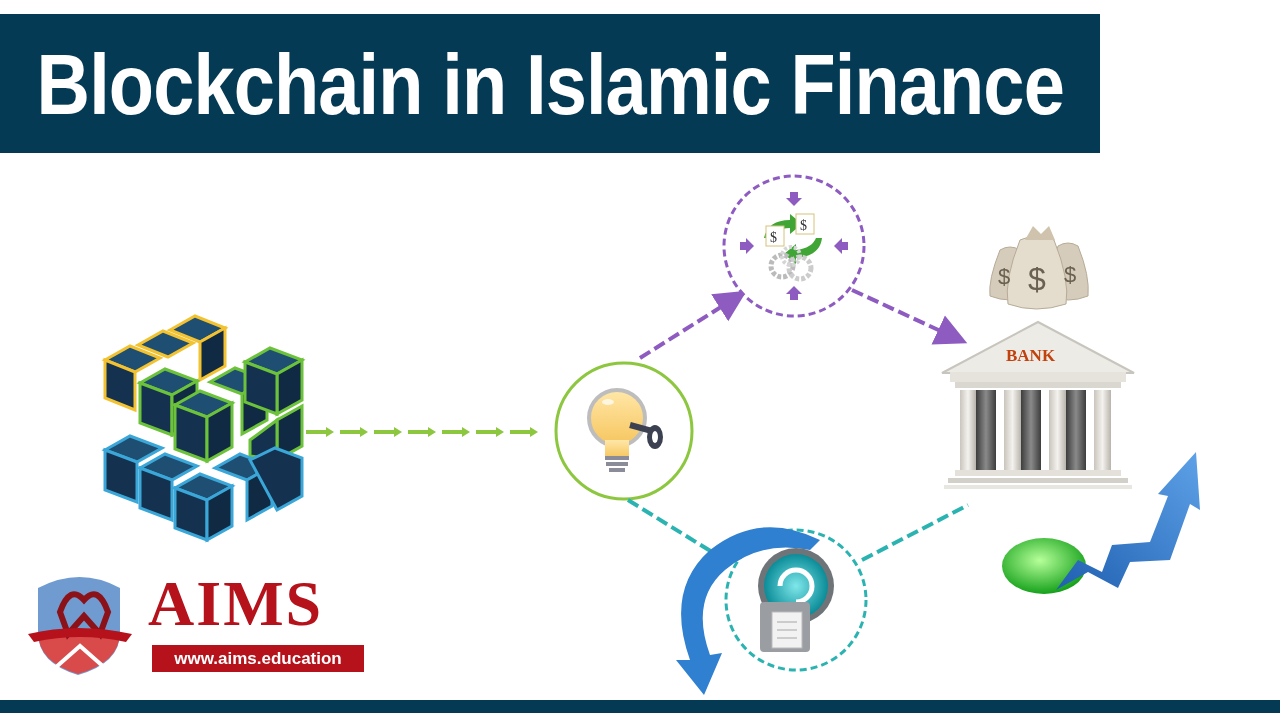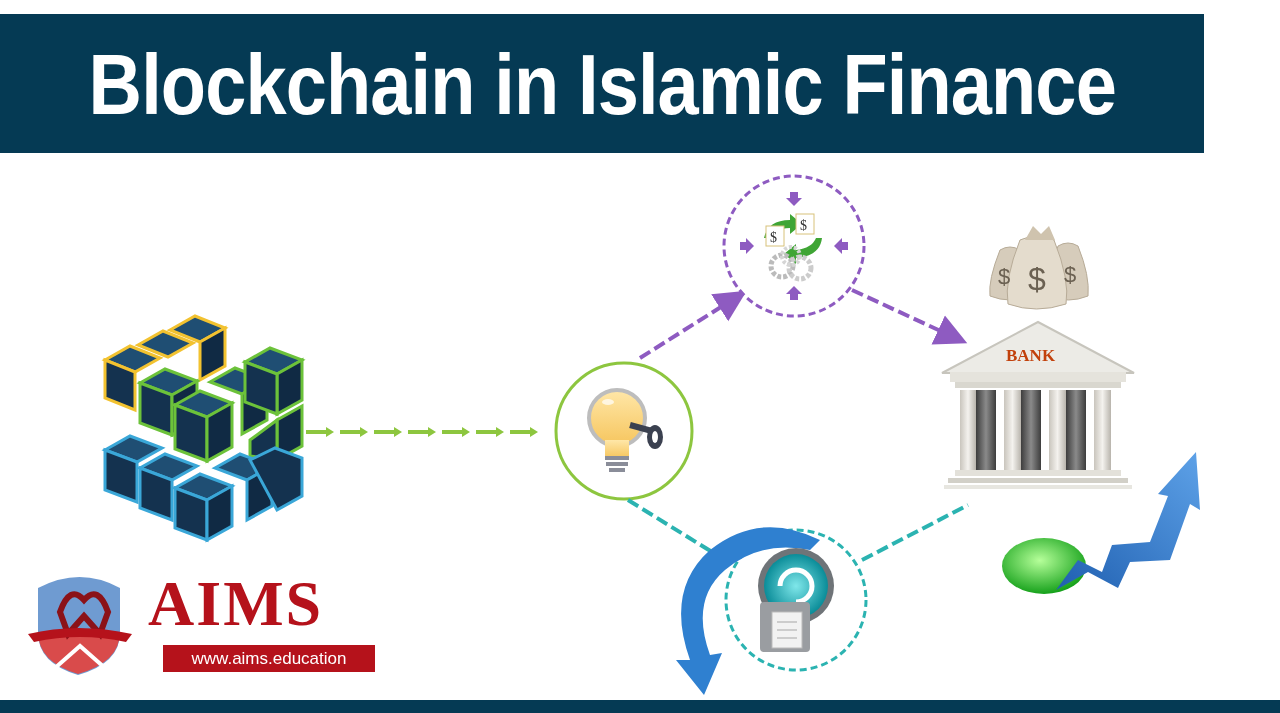--- a/index.html
+++ b/index.html
@@ -1,22 +1,22 @@
 <!DOCTYPE html>
 <html><head>
 <meta charset="utf-8">
 <style>
   html,body{margin:0;padding:0;}
   body{width:1280px;height:713px;background:#ffffff;position:relative;overflow:hidden;font-family:"Liberation Sans",sans-serif;}
-  .header{position:absolute;left:0;top:14px;width:1204px;height:139px;background:#053a54;display:flex;align-items:center;justify-content:center;}
+  .header{position:absolute;left:0;top:14px;width:1100px;height:139px;background:#053a54;display:flex;align-items:center;justify-content:center;}
   .title{color:#ffffff;font-family:"Liberation Sans",sans-serif;font-weight:bold;font-size:86px;letter-spacing:-1px;transform:scaleX(0.86);white-space:nowrap;line-height:1;}
   .footer{position:absolute;left:0;top:700px;width:1280px;height:13px;background:#053a54;}
   .layer{position:absolute;left:0;top:0;width:1280px;height:713px;}
   .logo-text{position:absolute;left:148px;top:572px;color:#b5121b;font-family:Liberation Serif, serif;font-weight:bold;font-size:64px;letter-spacing:2px;line-height:1;}
-  .logo-url{position:absolute;left:163px;top:645px;width:212px;height:27px;background:#b5121b;color:#ffffff;font-family:"Liberation Sans",sans-serif;font-size:17px;display:flex;align-items:center;justify-content:center;}
+  .logo-url{position:absolute;left:152px;top:645px;width:212px;height:27px;background:#b5121b;color:#ffffff;font-family:"Liberation Sans",sans-serif;font-size:17px;display:flex;align-items:center;justify-content:center;font-weight:bold;}
   .bank-label{position:absolute;left:1006px;top:346px;font-family:"Liberation Serif",serif;font-weight:bold;font-size:17px;color:#c2410c;}
 </style>
 </head>
 <body>
 
 <div class="header">
   <div class="title">Blockchain in Islamic Finance</div>
 </div>
 
 <svg class="layer" viewBox="0 0 1280 713" xmlns="http://www.w3.org/2000/svg">

